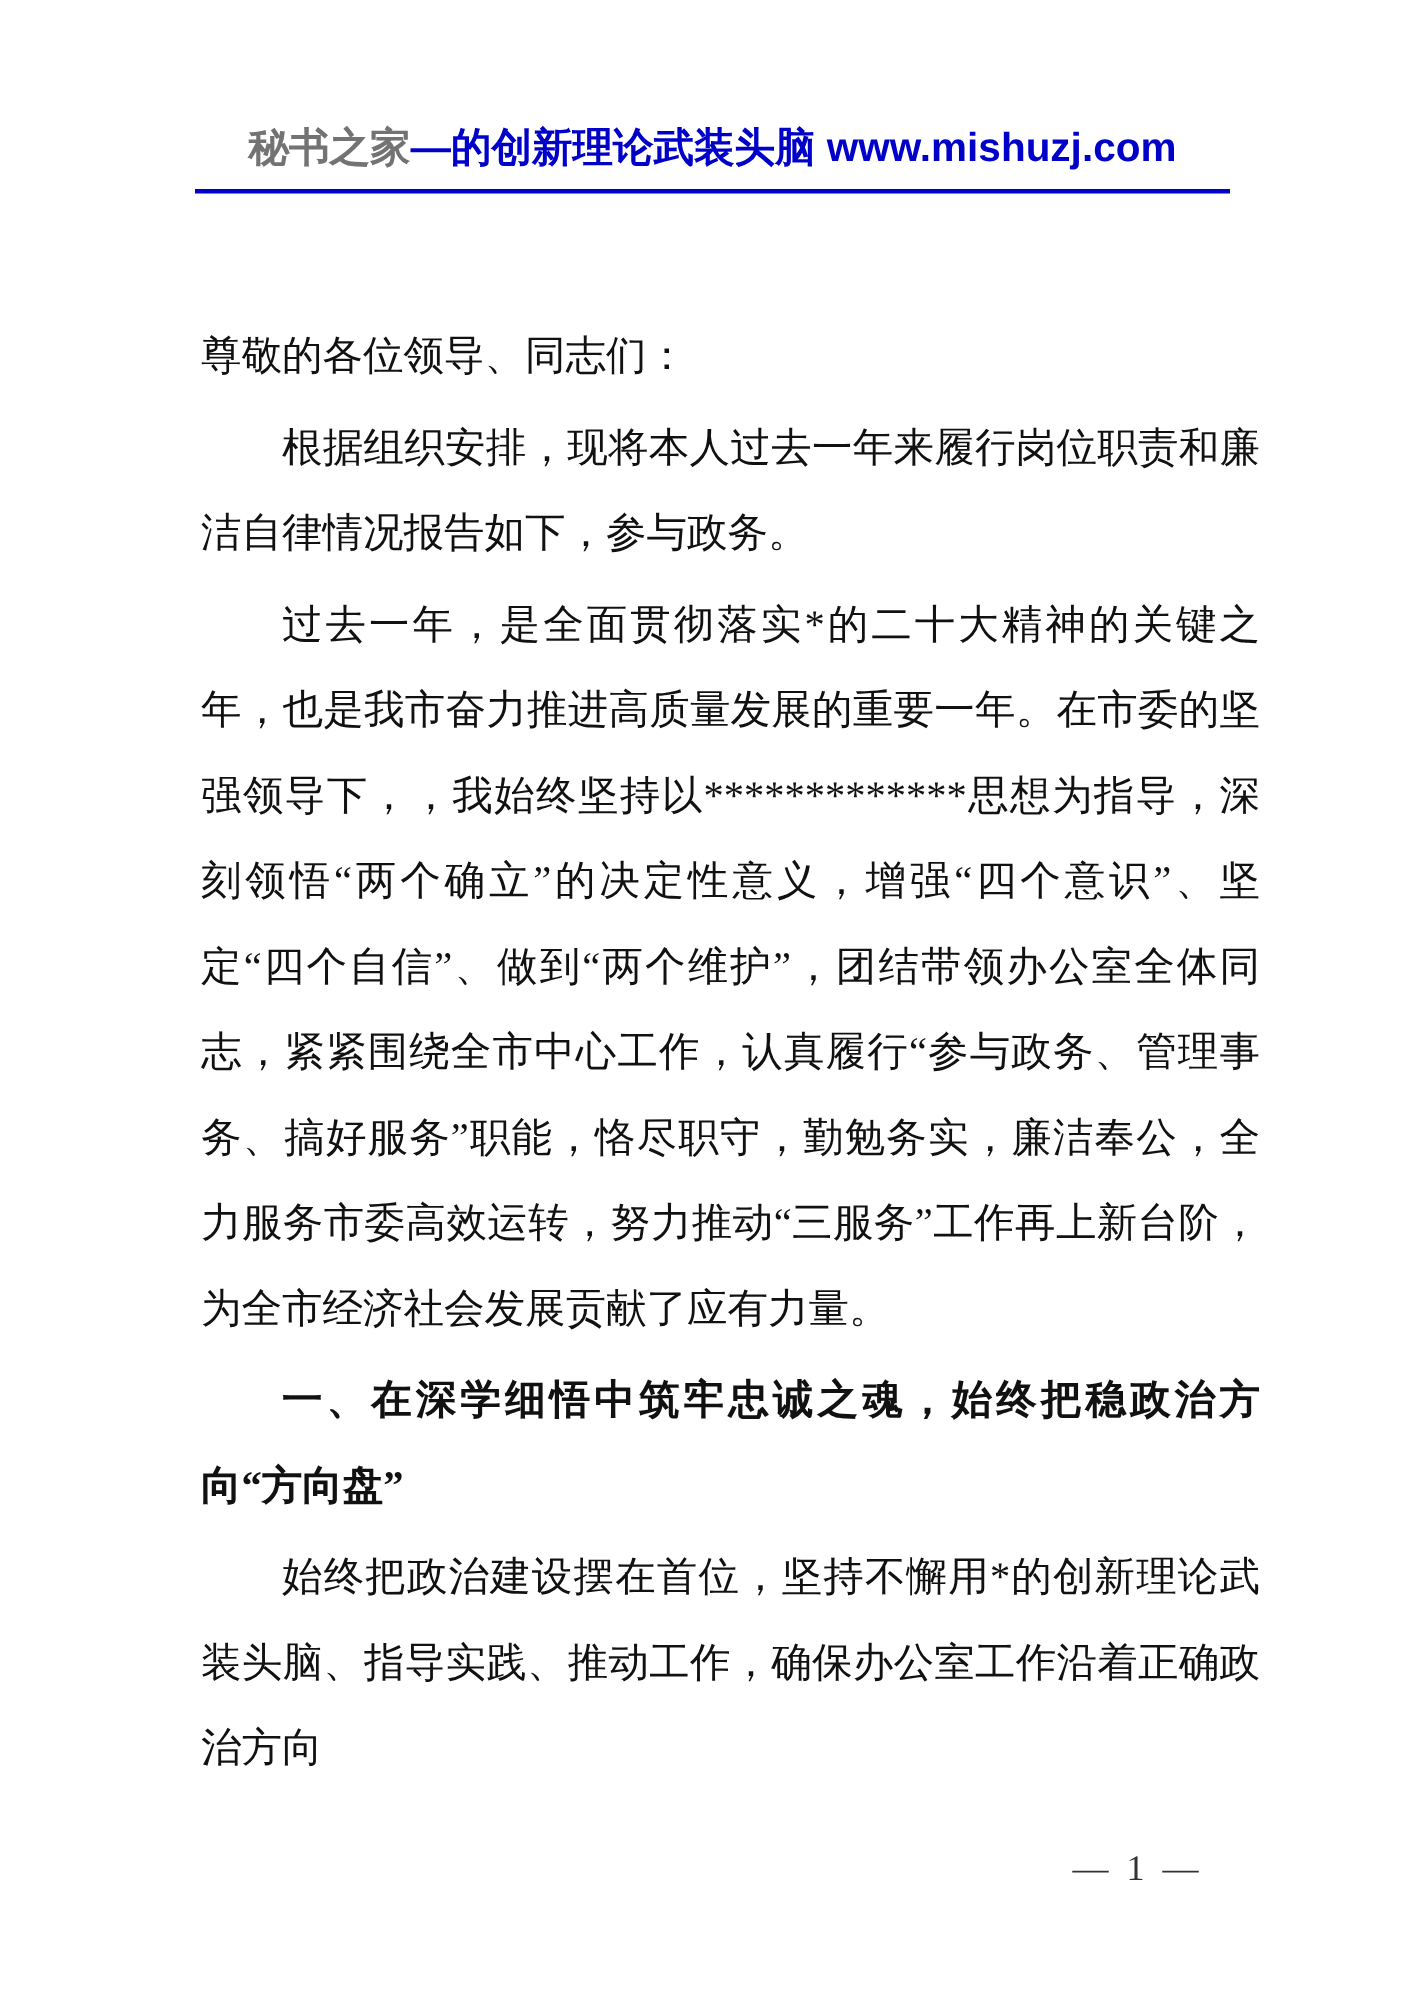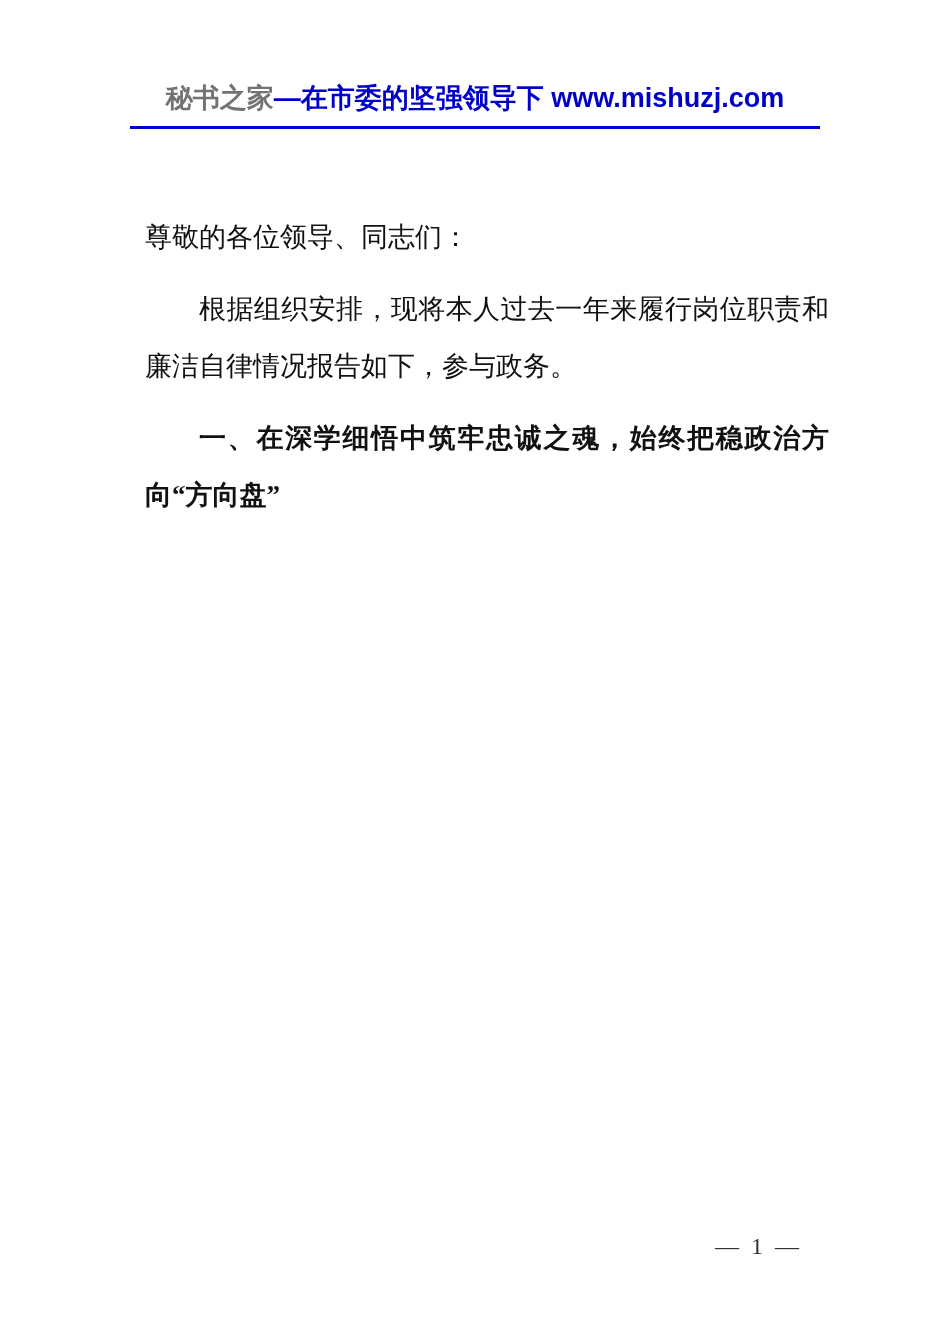--- a/index.html
+++ b/index.html
@@ -40,50 +40,52 @@
     color: #000000;
   }
   .doc-body {
     margin: 80px 106px 0 130px;
     font-size: 27px;
     line-height: 57px;
     text-align: justify;
     color: #111111;
   }
   .para {
-    margin: 15px;
+    margin: 4px;
     text-indent: 2em;
   }
   .para.no-indent { text-indent: 0; }
   .para.bold { font-weight: bold; }
   .page-footer {
     position: absolute;
     right: 148px;
     bottom: 84px;
     font-size: 24px;
     letter-spacing: 3px;
     color: #333333;
     font-family: "Liberation Serif", serif;
   }
 </style>
 </head>
 <body>
 
 <div class="page">
 
   <header class="doc-header">
-    <span class="brand">秘书之家</span><span class="tagline">—在市委的坚强领导下 </span><span class="url">www.mishuzj.com</span>
+    <span class="brand">秘书之家</span><span class="tagline">—的创新理论武装头脑 </span><span class="url">www.mishuzj.com</span>
   </header>
 
   <div class="header-rule"></div>
 
 
   <main class="doc-body">
       <p class="para no-indent">尊敬的各位领导、同志们：</p>
       <p class="para">根据组织安排，现将本人过去一年来履行岗位职责和廉洁自律情况报告如下，参与政务。</p>
+      <p class="para">过去一年，是全面贯彻落实*的二十大精神的关键之年，也是我市奋力推进高质量发展的重要一年。在市委的坚强领导下，，我始终坚持以*************思想为指导，深刻领悟“两个确立”的决定性意义，增强“四个意识”、坚定“四个自信”、做到“两个维护”，团结带领办公室全体同志，紧紧围绕全市中心工作，认真履行“参与政务、管理事务、搞好服务”职能，恪尽职守，勤勉务实，廉洁奉公，全力服务市委高效运转，努力推动“三服务”工作再上新台阶，为全市经济社会发展贡献了应有力量。</p>
       <p class="para bold">一、在深学细悟中筑牢忠诚之魂，始终把稳政治方向“方向盘”</p>
+      <p class="para">始终把政治建设摆在首位，坚持不懈用*的创新理论武装头脑、指导实践、推动工作，确保办公室工作沿着正确政治方向</p>
     </main>
 
   <footer class="page-footer">
     <span>— 1 —</span>
   </footer>
 
 </div>
 
 </body></html>

